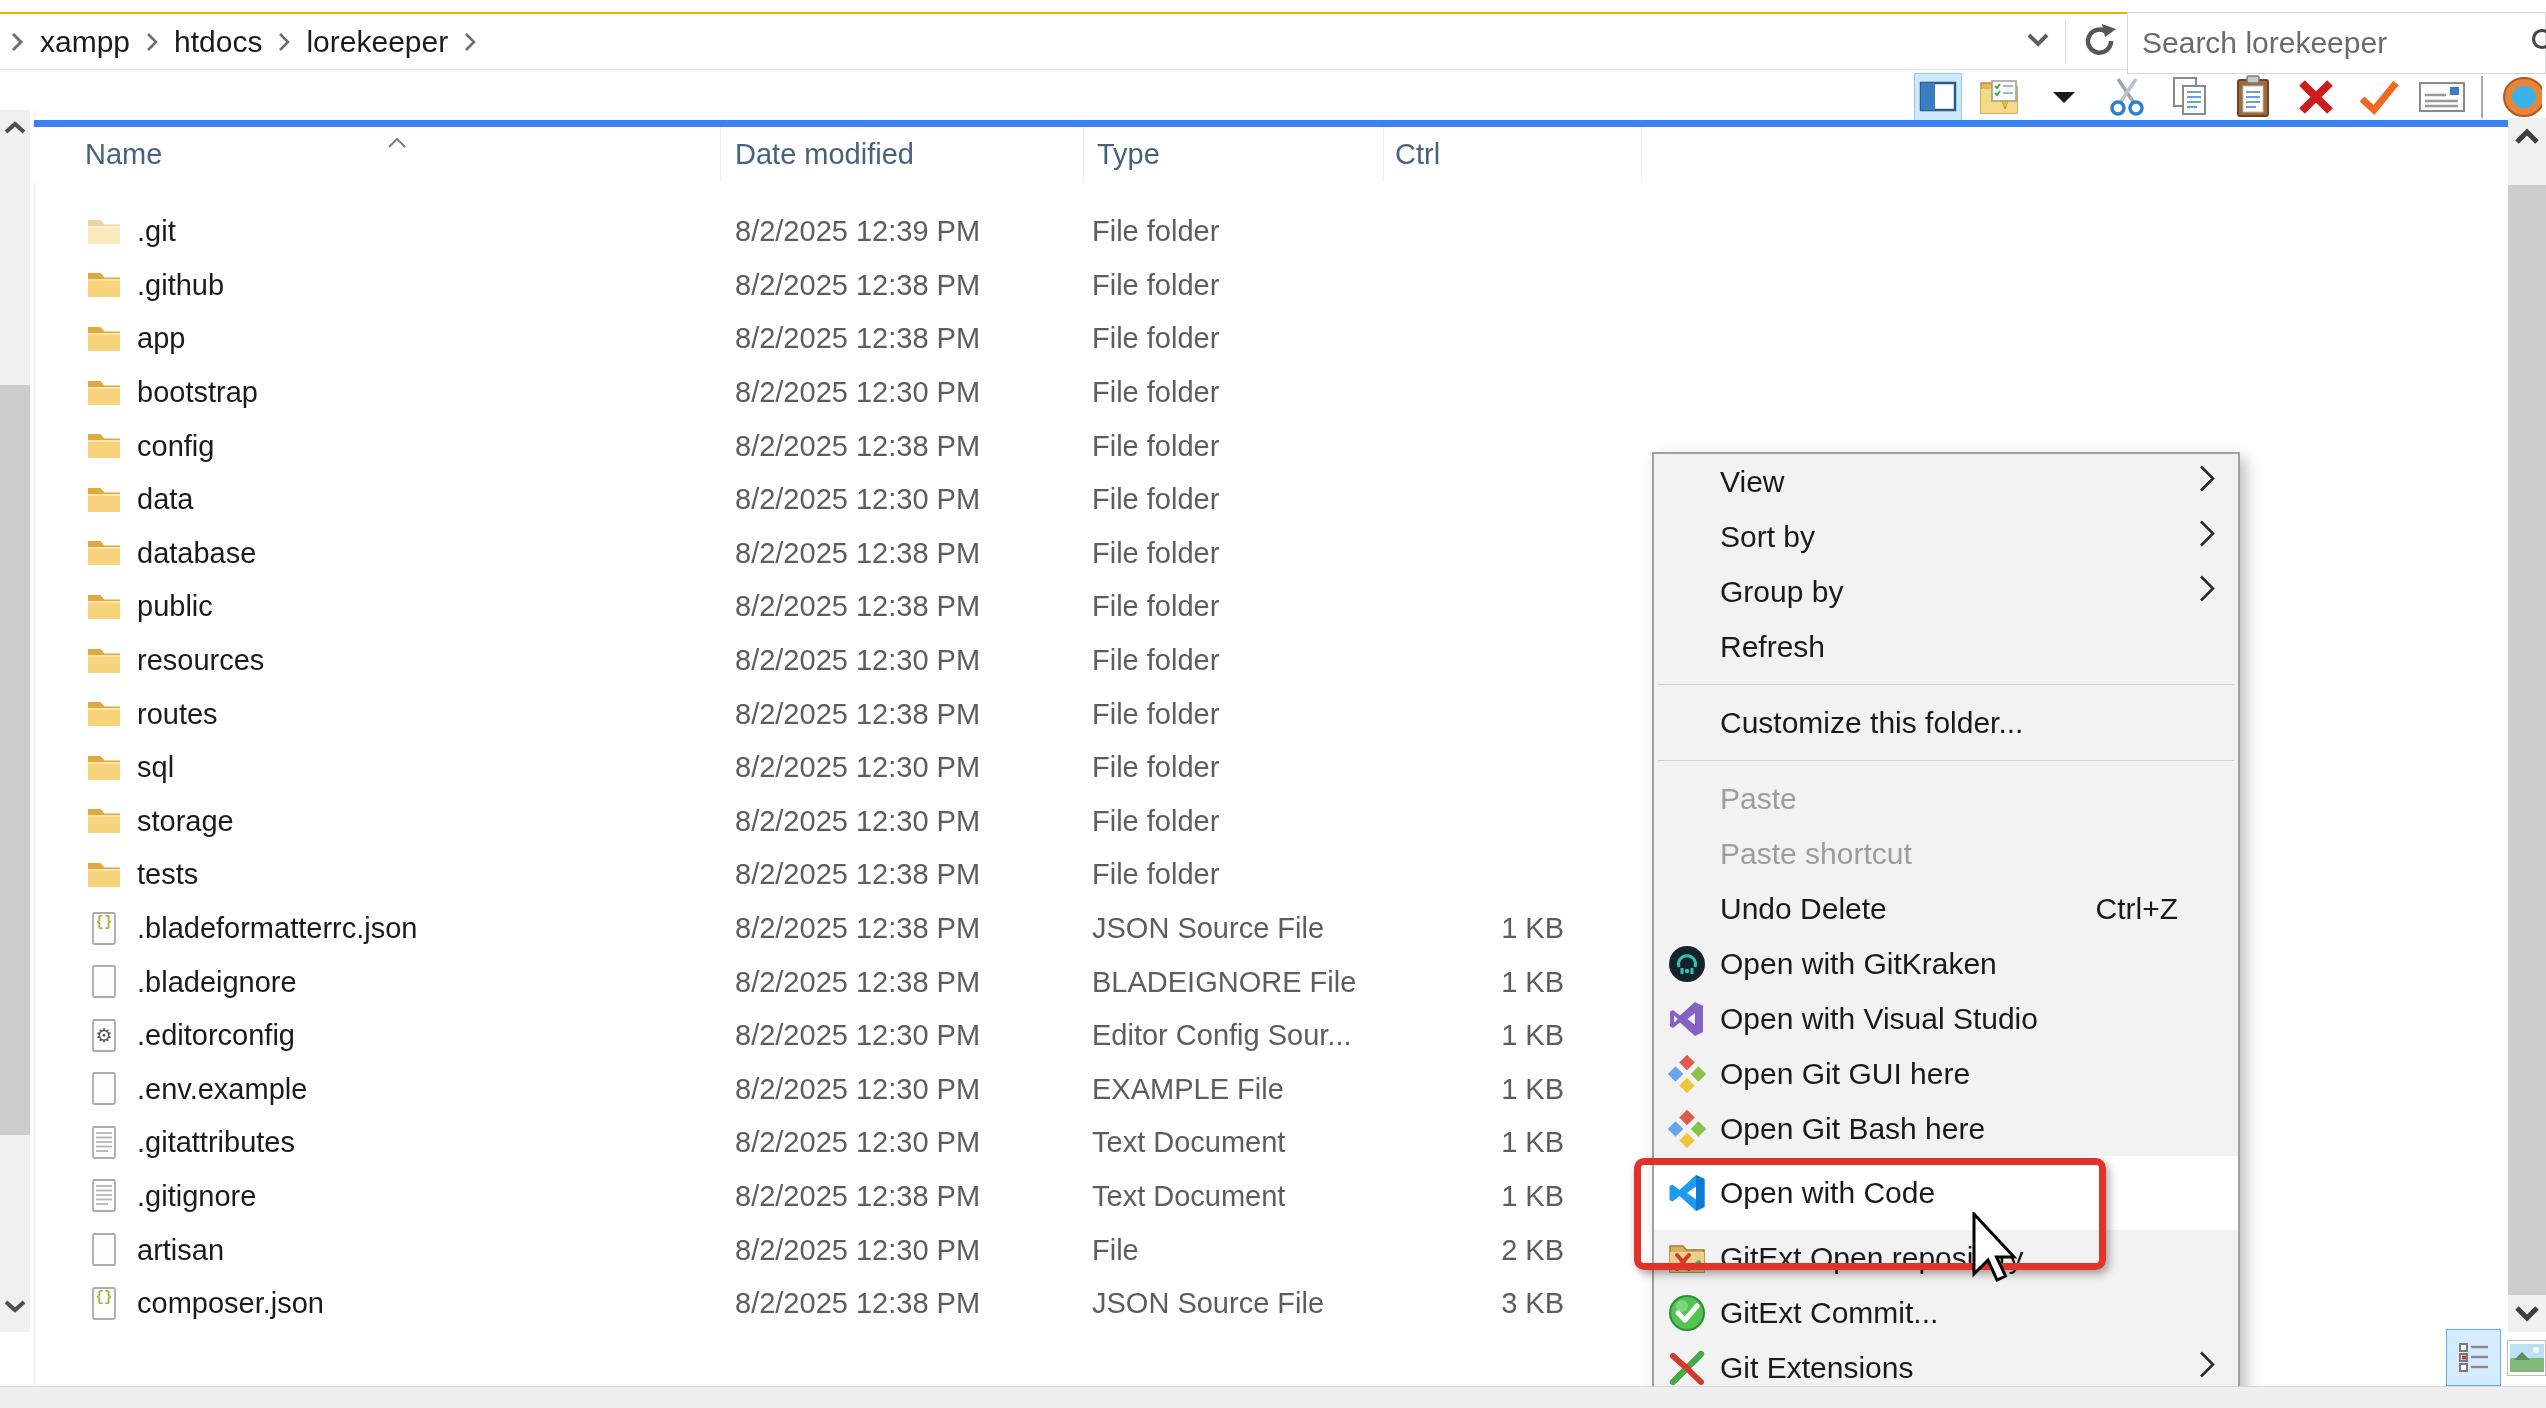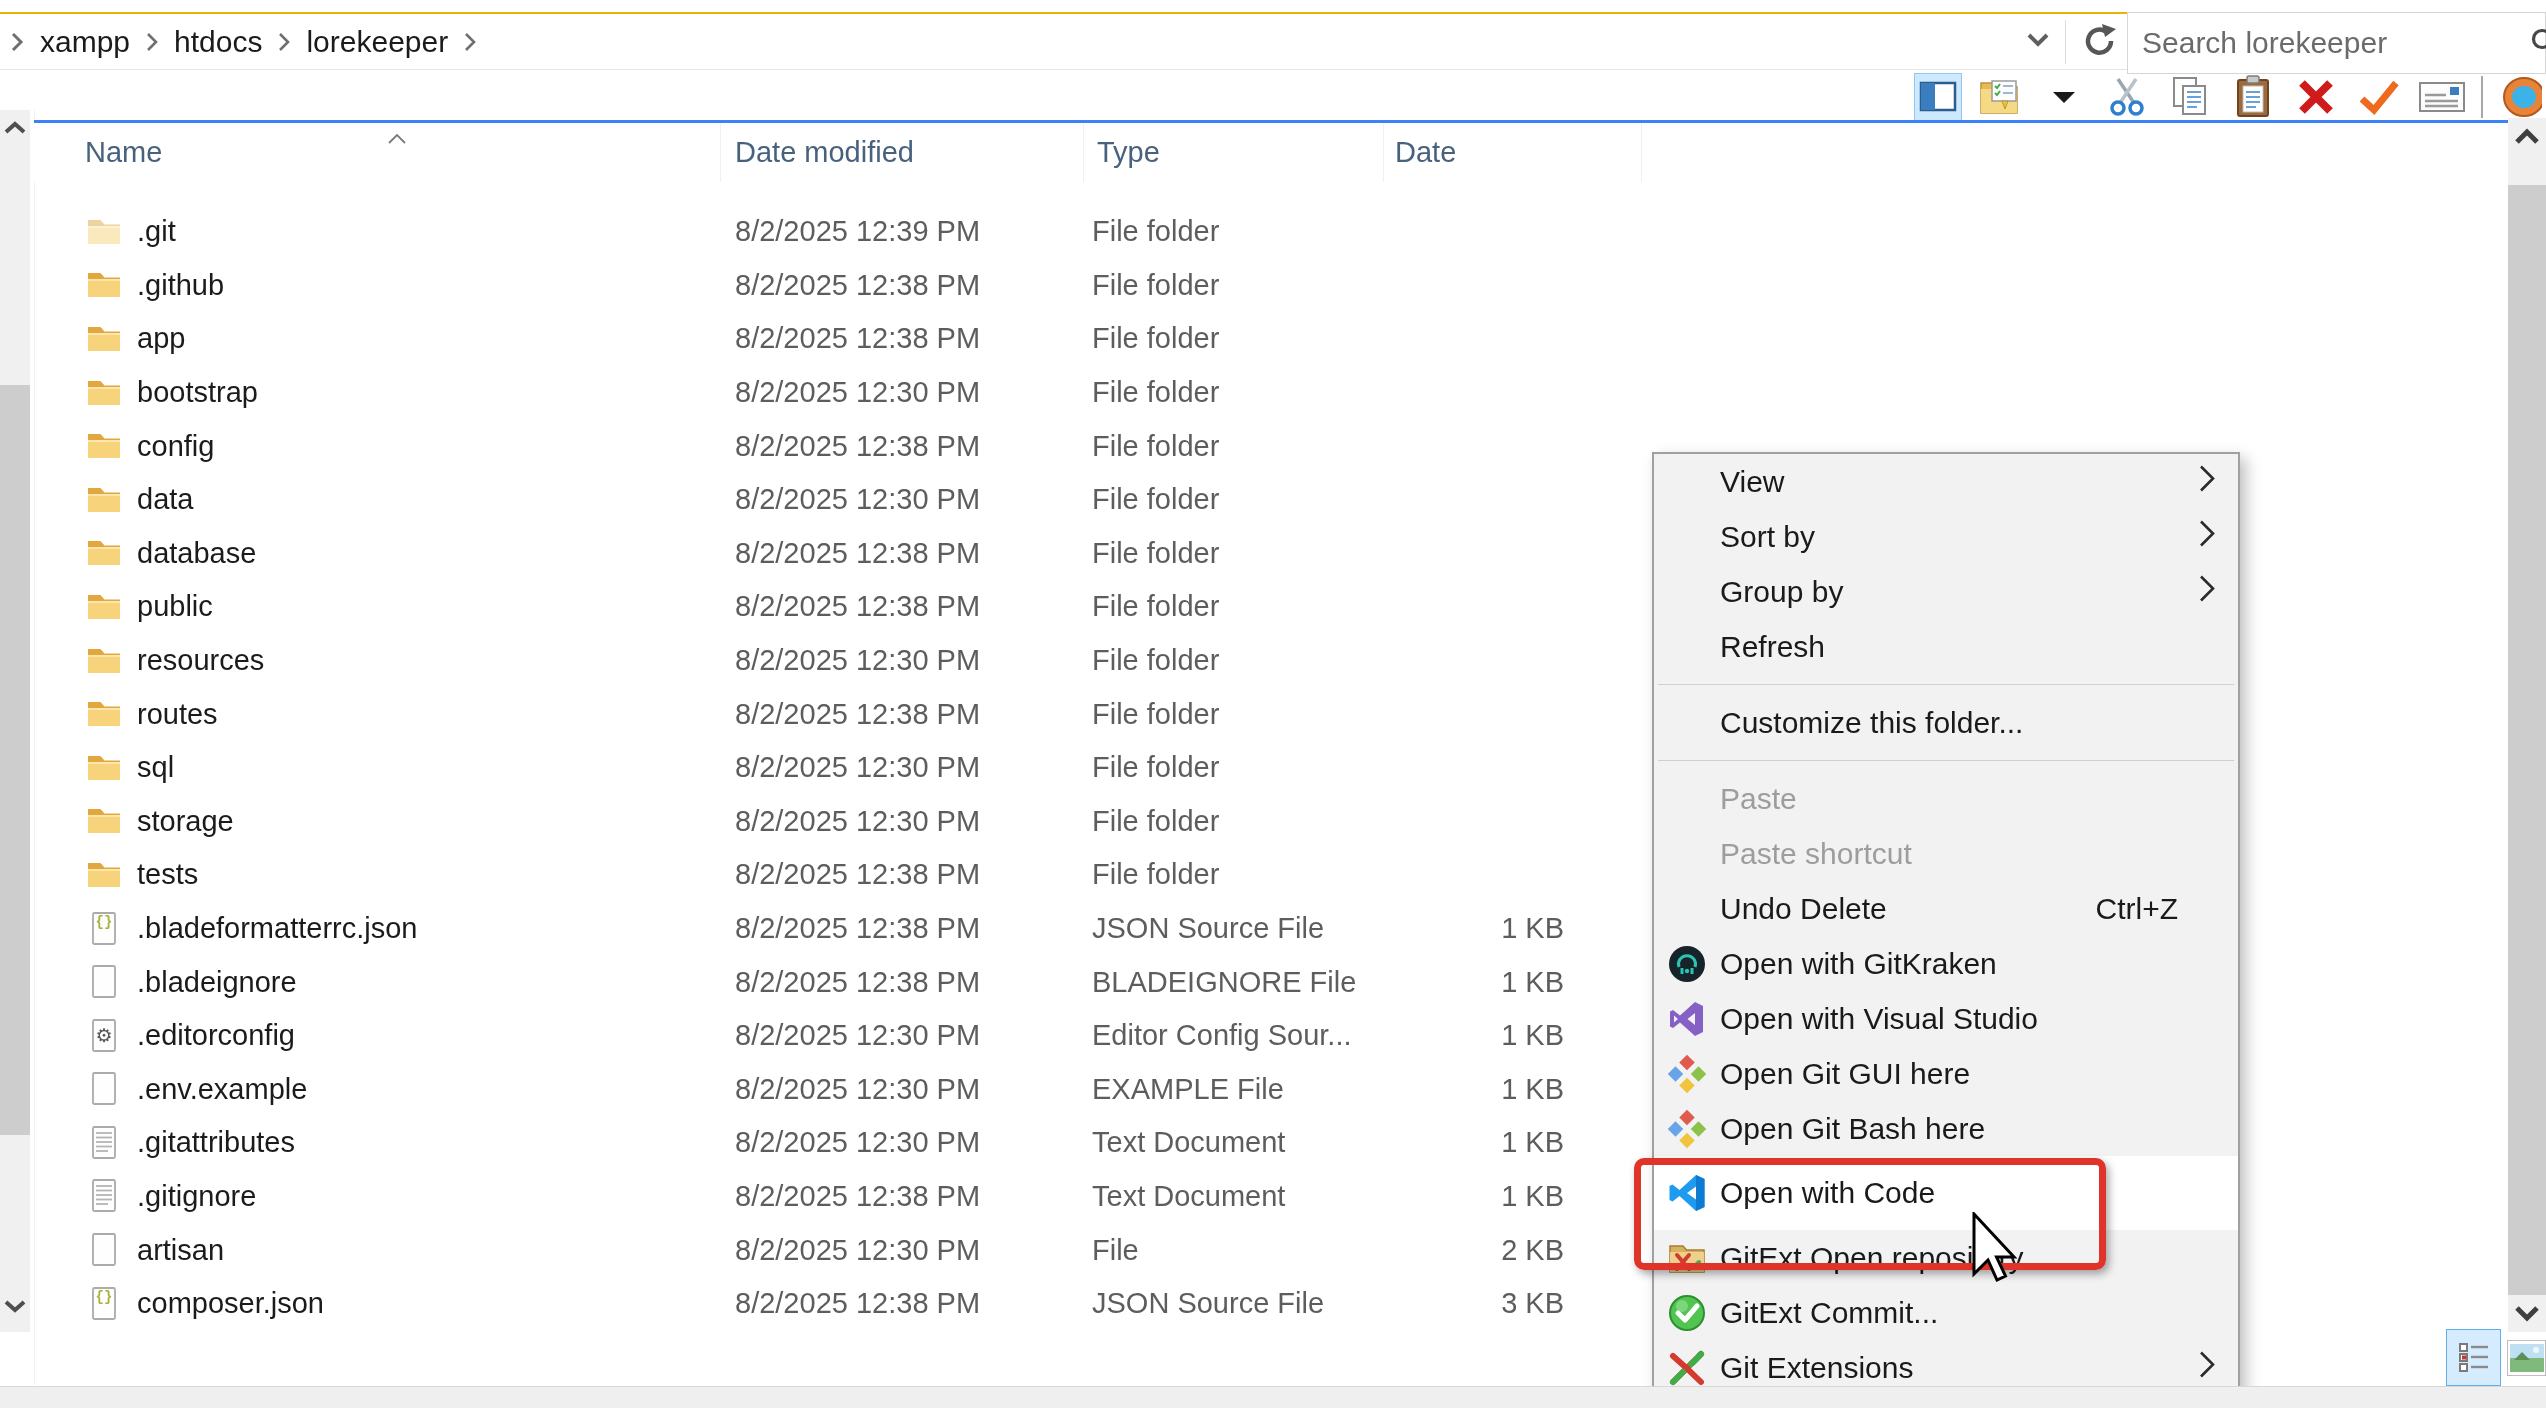--- a/index.html
+++ b/index.html
@@ -33,21 +33,21 @@
   .tb-sep { width:2px; height:42px; background:#a8a8a8; flex:none; }
 
   
   .scrollbar { position:absolute; background:#f0f0f0; }
   .sb-thumb { position:absolute; left:0; width:100%; background:#cdcdcd; }
   .sb-arrow { position:absolute; left:0; width:100%; display:flex;
     align-items:center; justify-content:center; }
 
   
   #col-headers { position:absolute; left:34px; top:120px; width:2474px; height:62px;
-    border-top:3px solid #3b82f6; display:flex; background:#fff; }
+    border-top:7px solid #3b82f6; display:flex; background:#fff; }
   .col-h { position:relative; height:100%; display:flex; align-items:center;
     font-size:29px; color:#48627e; border-right:1px solid #eef0f2; cursor:default; }
   .sort-caret { position:absolute; top:-4px; left:352px; }
 
   
   #file-list { position:absolute; left:34px; top:205px; width:2474px; height:1140px;
     overflow:hidden; }
   .file-row { position:relative; height:53.6px; display:flex; align-items:center;
     font-size:29px; }
   .cell-icon { position:absolute; left:51px; width:38px; height:42px; display:flex;
@@ -272,21 +272,21 @@
             <polyline points="3,10 11,2 19,10" fill="none" stroke="#7a7a7a" stroke-width="1.8"></polyline>
           </svg></span>
       </div>
       <div class="col-h" style="width: 363px; padding-left: 14px;">
         <span>Date modified</span>
       </div>
       <div class="col-h" style="width: 300px; padding-left: 13px;">
         <span>Type</span>
       </div>
       <div class="col-h" style="width: 258px; padding-left: 11px;">
-        <span>Date</span>
+        <span>Ctrl</span>
       </div>
     </div>
 
   <div id="file-list">
       <div class="file-row">
         <span class="cell-icon">
           <svg width="36" height="36" viewBox="0 0 36 36" style="opacity:0.5">
         <path d="M2 6 h12.5 l4 4.5 H34 V30 H2 Z" fill="#e2a73f"></path>
         <path d="M2 12 H34 V30 H2 Z" fill="#f7d47c"></path>
         <path d="M2 12 H34 V14 H2 Z" fill="#fbe7ae"></path>

